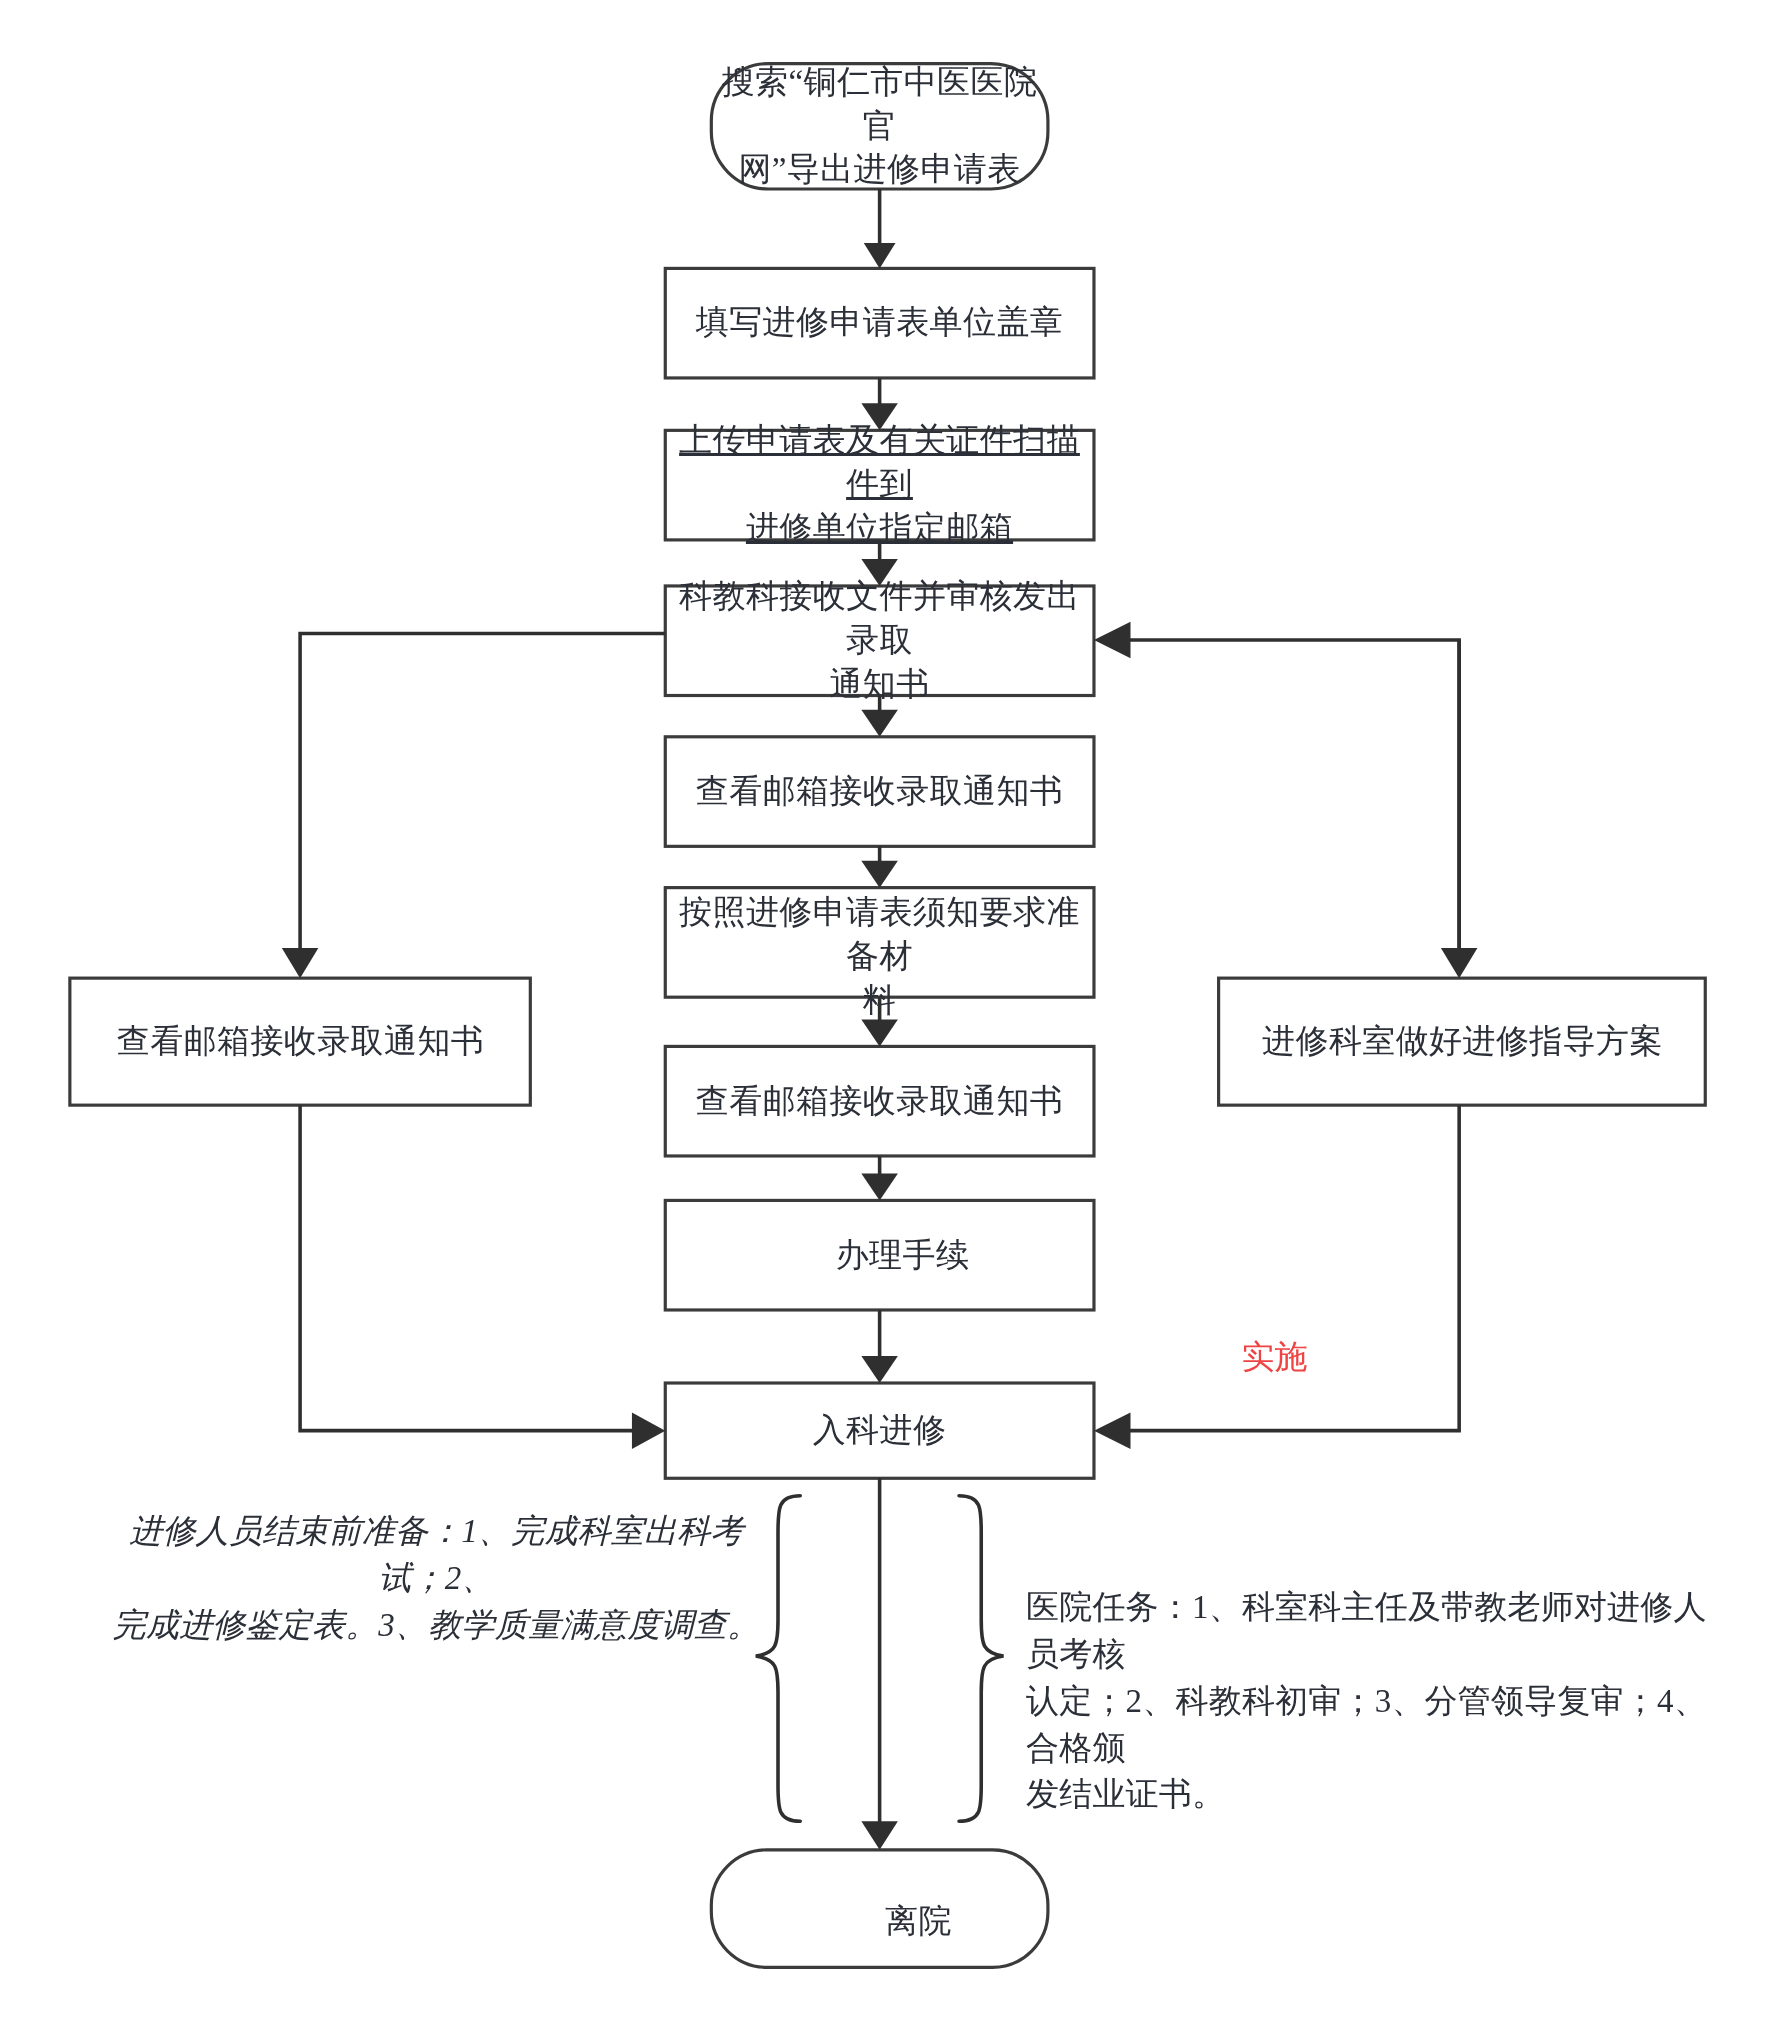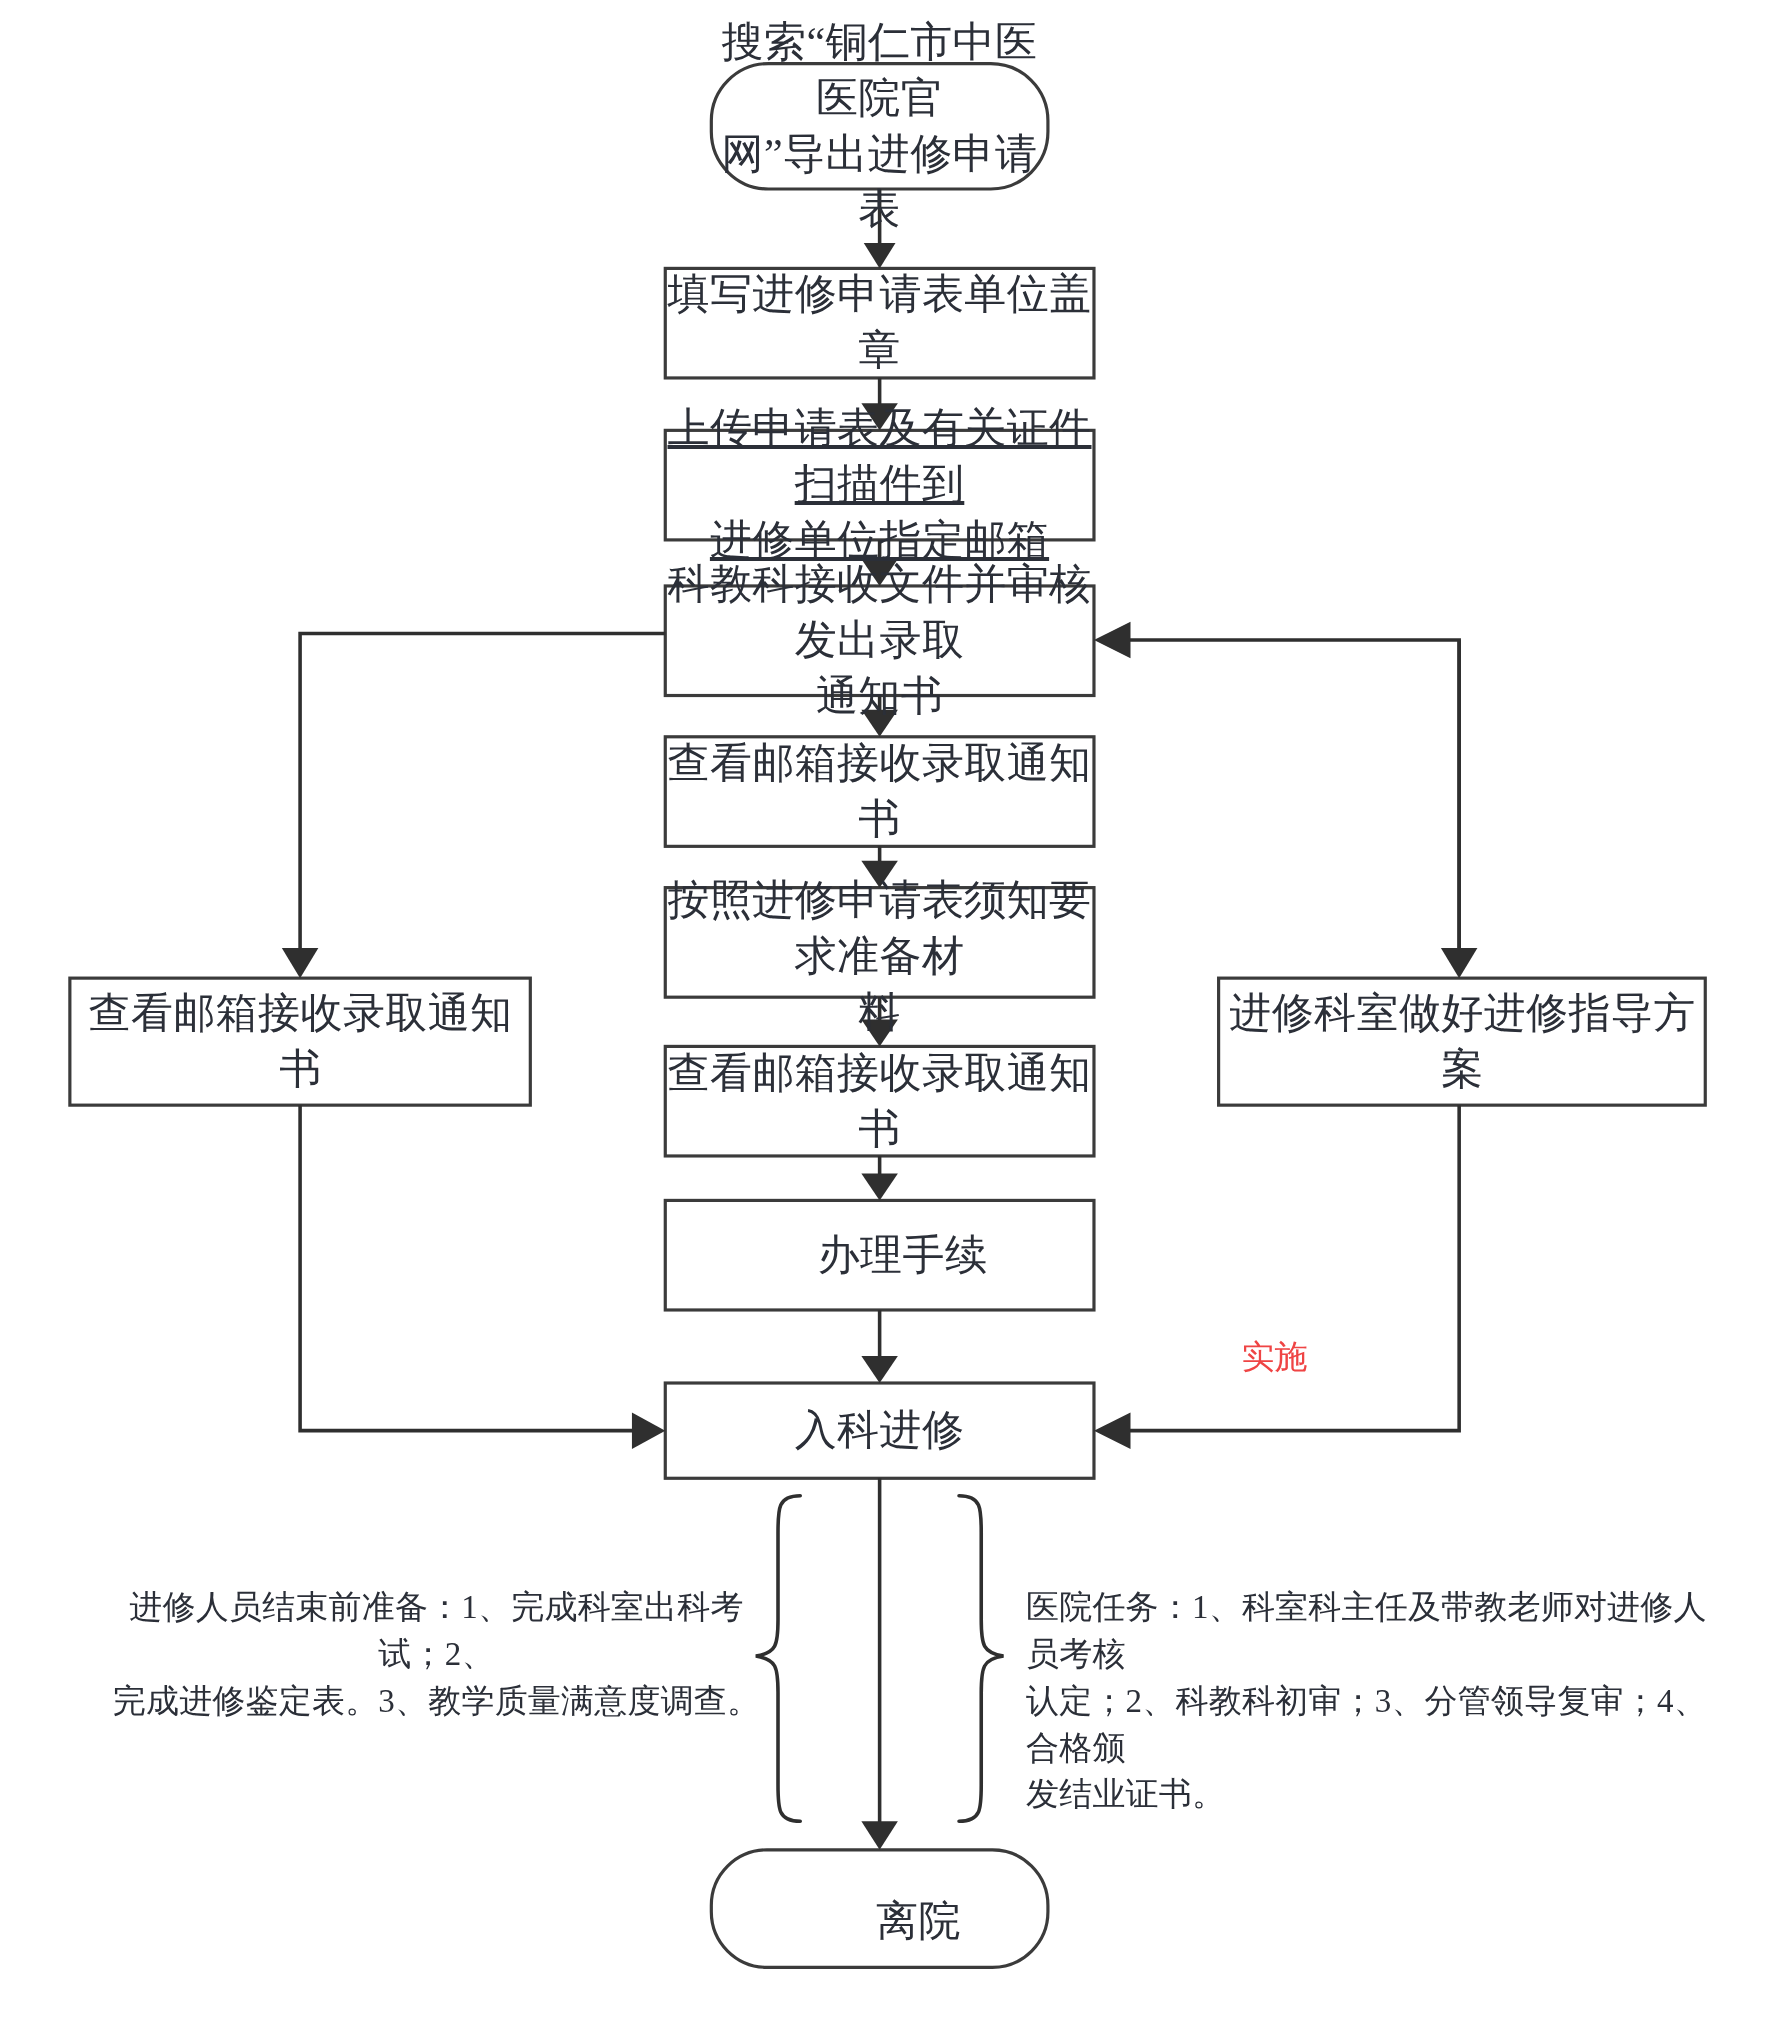--- a/index.html
+++ b/index.html
@@ -47,21 +47,21 @@
     fill: #2f2f2f;
     stroke: none;
   }
   .node-text {
     position: absolute;
     display: flex;
     align-items: center;
     justify-content: center;
     text-align: center;
     color: #2b2f38;
-    font-size: 42px;
+    font-size: 33px;
     line-height: 1.33;
     letter-spacing: 0.4px;
     white-space: pre-line;
     pointer-events: none;
   }
   .annot-text {
     position: absolute;
     color: #2b2f38;
     font-size: 33px;
     line-height: 1.42;
@@ -191,21 +191,21 @@
   <div class="node-text" style="left:665px; top:1383px; width:429px; height:95px;">入科进修</div>
 
   <div class="node-text" style="left:70px; top:978px; width:461px; height:127px;">查看邮箱接收录取通知书</div>
 
   <div class="node-text" style="left:1219px; top:978px; width:487px; height:127px;">进修科室做好进修指导方案</div>
 
   <div class="node-text" style="left:750px; top:1850px; width:337px; height:144px;">离院</div>
 
   <div class="edge-label" style="left:1195px; top:1336px; width:159px;">实施</div>
 
-  <div class="annot-text" style="left:111px; top:1584px; width:651px; white-space:pre-line;">进修人员结束前准备：1、完成科室出科考试；2、
+  <div class="annot-text" style="left:111px; top:1508px; width:651px; white-space:pre-line;font-style:italic;">进修人员结束前准备：1、完成科室出科考试；2、
 完成进修鉴定表。3、教学质量满意度调查。</div>
 
   <div class="annot-text" style="left:1026px; top:1584px; width:683px; white-space:pre-line; text-align:left;">医院任务：1、科室科主任及带教老师对进修人员考核
 认定；2、科教科初审；3、分管领导复审；4、合格颁
 发结业证书。</div>
 
 </div>
 
 
 </body></html>

